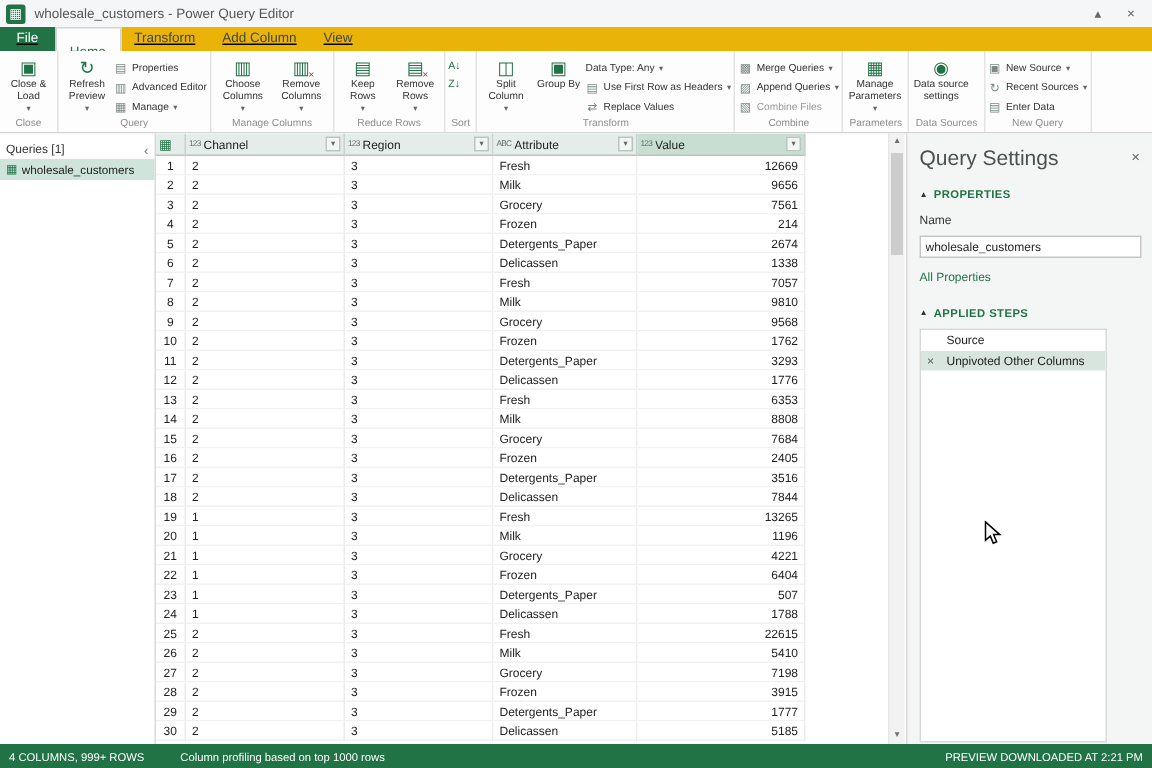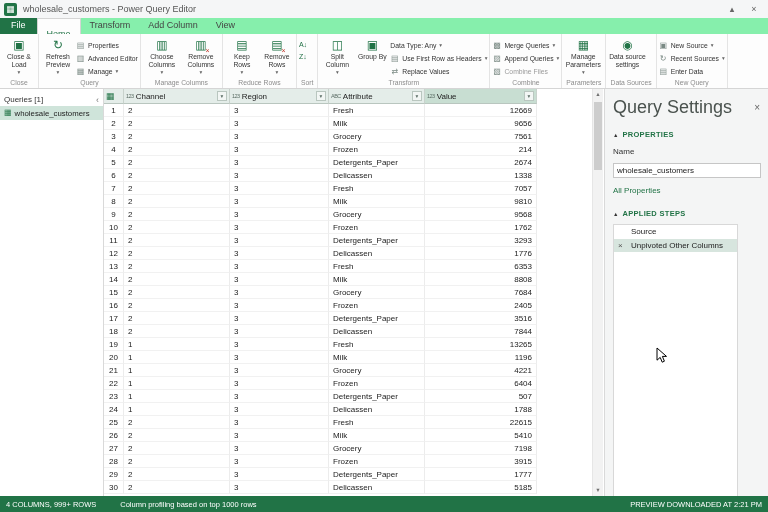--- a/index.html
+++ b/index.html
@@ -21,21 +21,21 @@
     width:13px; height:13px; background:#217346; color:#fff; font-size:9px;
     line-height:13px; text-align:center; margin-right:6px; border-radius:2px;
   }
   .tb-title { font-size:9px; color:#555; }
   .wctrls { margin-left:auto; display:flex; gap:2px; }
   .wbtn { width:20px; height:14px; text-align:center; font-size:9px; color:#666; line-height:14px; cursor:default; }
 
   
   .tabstrip {
     position:absolute; left:0; top:18px; width:768px; height:16px;
-    background:#86efac; display:flex; align-items:stretch; font-size:9px;
+    background:#eab308; display:flex; align-items:stretch; font-size:9px;text-decoration:underline;
   }
   .tab { padding:2px 9px 0; color:#444; cursor:default; }
   .tab.filetab { background:#217346; color:#fff; padding:2px 11px 0; }
   .tab.active { background:#fdfdfd; color:#217346; border:1px solid #d5d5d5; border-bottom:none; padding-top:10px; }
 
   
   .ribbon {
     position:absolute; left:0; top:34px; width:768px; height:55px;
     background:#fdfdfd; border-bottom:1px solid #d5d5d5;
     display:flex; align-items:stretch; overflow:hidden;
@@ -97,21 +97,21 @@
   .vsa { height:11px; text-align:center; font-size:5.5px; color:#707070; line-height:11px; cursor:default; }
   .vsa.down { position:absolute; bottom:0; left:0; right:0; }
   .vthumb { position:absolute; left:1px; right:1px; top:13px; height:68px; background:#cdcdcd; cursor:default; }
 
   
   .settings {
     position:absolute; left:604px; top:89px; width:164px; height:407px;
     background:#f4f5f5; border-left:1px solid #d9d9d9; padding:8px 8px 0;
   }
   .qs-titlerow { display:flex; align-items:center; }
-  .qs-title { font-size:18px; color:#4a524e; }
+  .qs-title { font-size:14px; color:#4a524e; }
   .qs-close { margin-left:auto; color:#666; font-size:10px; cursor:default; }
   .sect { margin-top:12px; display:flex; align-items:center; gap:4px; }
   .sect .tri { font-size:5.5px; color:#333; }
   .sect .stxt { font-size:7.5px; font-weight:bold; color:#217346; letter-spacing:0.3px; }
   .fldlabel { font-size:8px; color:#333; margin:8px 0 3px; }
   .name-input {
     width:148px; height:15px; border:1px solid #c6c6c6; background:#fff;
     font-family:"Liberation Sans", sans-serif; font-size:8px; color:#222; padding:0 3px;
   }
   .link { font-size:8px; color:#217346; margin-top:8px; display:inline-block; cursor:default; }

